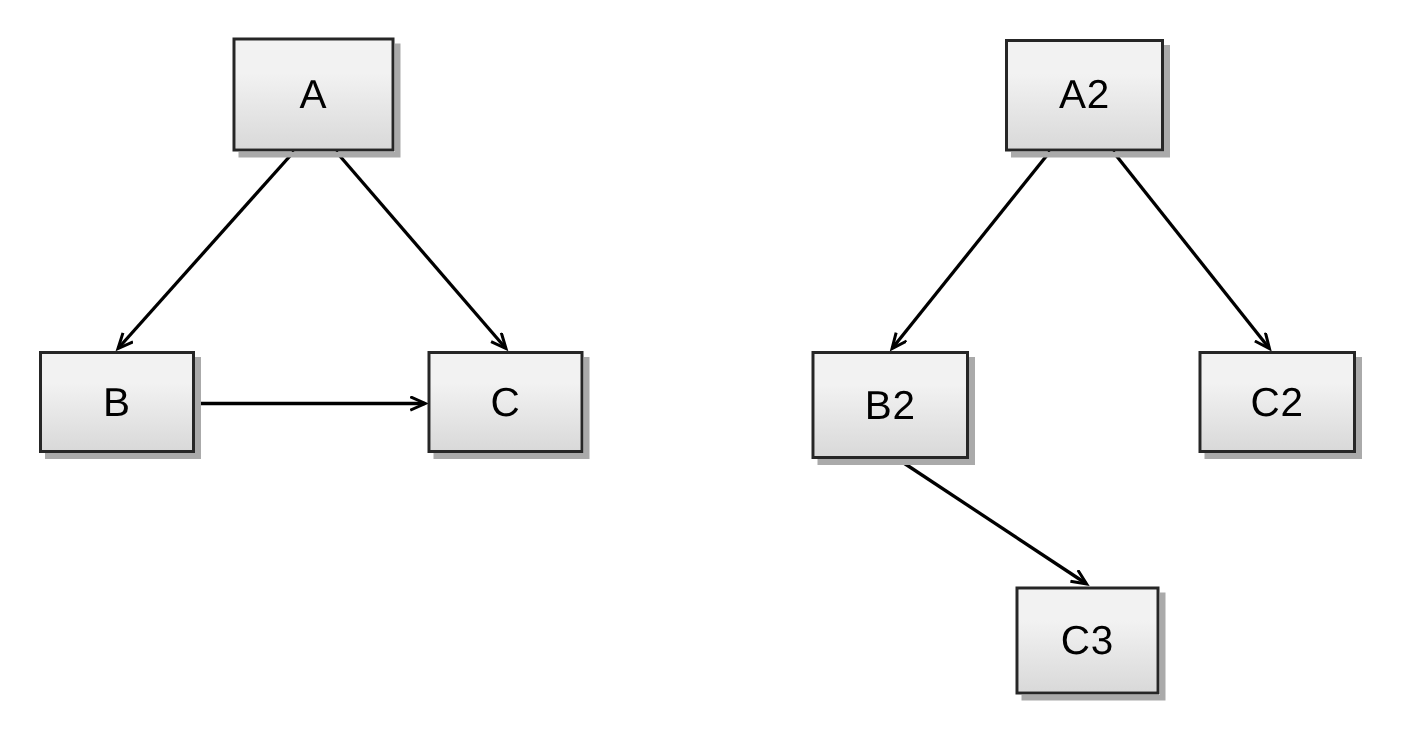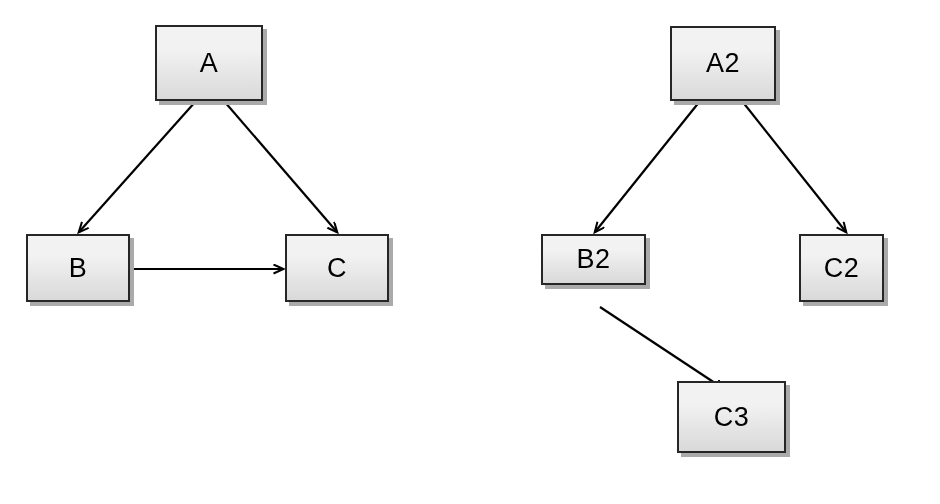--- a/index.html
+++ b/index.html
@@ -74,24 +74,24 @@
       </div>
       <div class="node" style="left: 26px; top: 234px; width: 104px; height: 68px; border-color: rgb(38, 38, 38); background: linear-gradient(rgb(242, 242, 242) 0%, rgb(242, 242, 242) 30%, rgb(217, 217, 217) 100%); box-shadow: rgb(170, 170, 170) 4px 4px 0px 0px;">
         <span class="node-label">B</span>
       </div>
       <div class="node" style="left: 285px; top: 234px; width: 104px; height: 68px; border-color: rgb(38, 38, 38); background: linear-gradient(rgb(242, 242, 242) 0%, rgb(242, 242, 242) 30%, rgb(217, 217, 217) 100%); box-shadow: rgb(170, 170, 170) 4px 4px 0px 0px;">
         <span class="node-label">C</span>
       </div>
       <div class="node" style="left: 670px; top: 26px; width: 106px; height: 75px; border-color: rgb(38, 38, 38); background: linear-gradient(rgb(242, 242, 242) 0%, rgb(242, 242, 242) 30%, rgb(217, 217, 217) 100%); box-shadow: rgb(170, 170, 170) 4px 4px 0px 0px;">
         <span class="node-label">A2</span>
       </div>
-      <div class="node" style="left: 541px; top: 234px; width: 105px; height: 51px; border-color: rgb(38, 38, 38); background: linear-gradient(rgb(242, 242, 242) 0%, rgb(242, 242, 242) 30%, rgb(217, 217, 217) 100%); box-shadow: rgb(170, 170, 170) 4px 4px 0px 0px;">
+      <div class="node" style="left: 541px; top: 234px; width: 105px; height: 72px; border-color: rgb(38, 38, 38); background: linear-gradient(rgb(242, 242, 242) 0%, rgb(242, 242, 242) 30%, rgb(217, 217, 217) 100%); box-shadow: rgb(170, 170, 170) 4px 4px 0px 0px;">
         <span class="node-label">B2</span>
       </div>
-      <div class="node" style="left: 799px; top: 234px; width: 85px; height: 68px; border-color: rgb(38, 38, 38); background: linear-gradient(rgb(242, 242, 242) 0%, rgb(242, 242, 242) 30%, rgb(217, 217, 217) 100%); box-shadow: rgb(170, 170, 170) 4px 4px 0px 0px;">
+      <div class="node" style="left: 799px; top: 234px; width: 105px; height: 68px; border-color: rgb(38, 38, 38); background: linear-gradient(rgb(242, 242, 242) 0%, rgb(242, 242, 242) 30%, rgb(217, 217, 217) 100%); box-shadow: rgb(170, 170, 170) 4px 4px 0px 0px;">
         <span class="node-label">C2</span>
       </div>
-      <div class="node" style="left: 677px; top: 381px; width: 109px; height: 72px; border-color: rgb(38, 38, 38); background: linear-gradient(rgb(242, 242, 242) 0%, rgb(242, 242, 242) 30%, rgb(217, 217, 217) 100%); box-shadow: rgb(170, 170, 170) 4px 4px 0px 0px;">
+      <div class="node" style="left: 677px; top: 391px; width: 96px; height: 72px; border-color: rgb(38, 38, 38); background: linear-gradient(rgb(242, 242, 242) 0%, rgb(242, 242, 242) 30%, rgb(217, 217, 217) 100%); box-shadow: rgb(170, 170, 170) 4px 4px 0px 0px;">
         <span class="node-label">C3</span>
       </div>
     </div>
 
 </div>
 
 </body></html>

